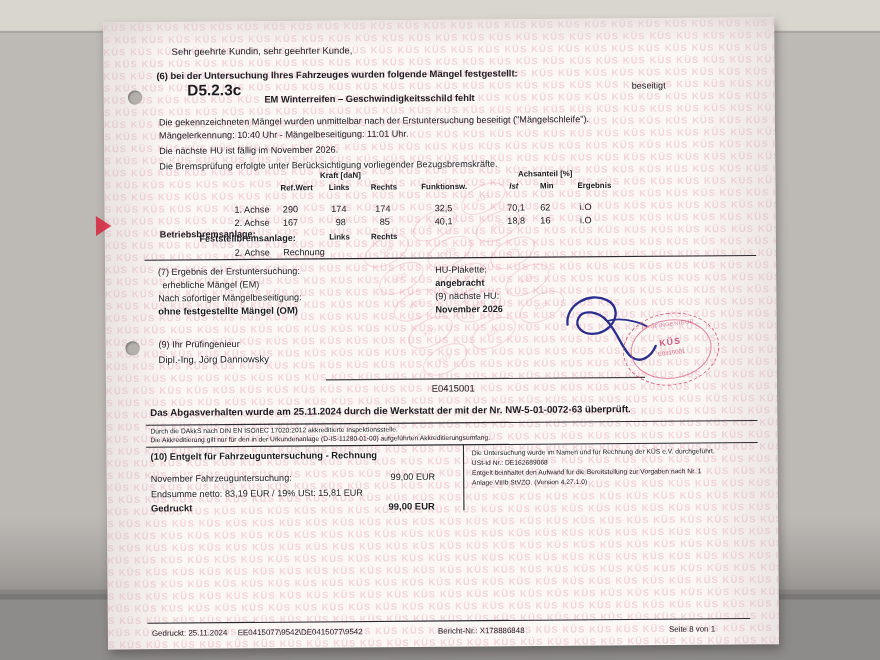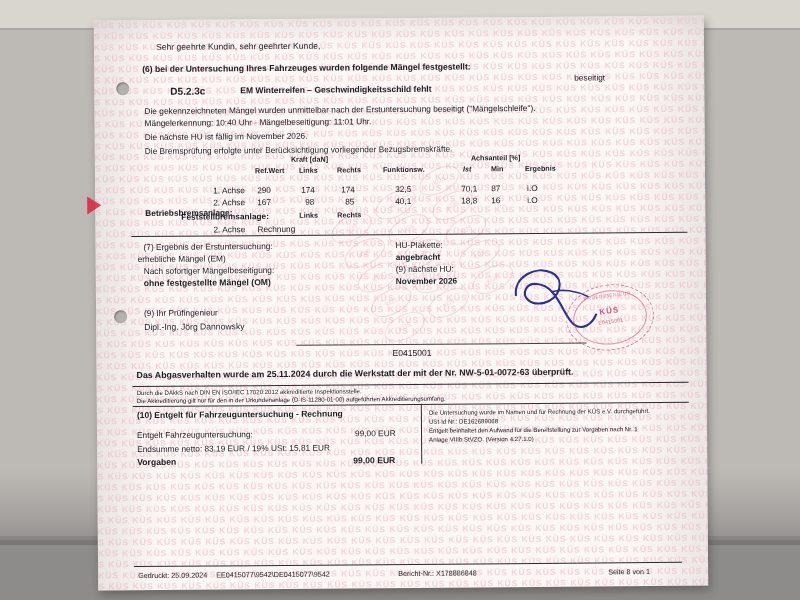--- a/index.html
+++ b/index.html
@@ -168,21 +168,21 @@
     <div class="hole" id="hole2"></div>
     <div class="red-tab"></div>
 
     <div class="doc">
 
       <div class="t" style="left:62px;top:22px;font-size:8.6px;">Sehr geehrte Kundin, sehr geehrter Kunde,</div>
 
       <div class="t b" style="left:48px;top:44px;font-size:8.6px;">(6) bei der Untersuchung Ihres Fahrzeuges wurden folgende Mängel festgestellt:</div>
       <div class="t" style="left:480px;top:56px;">beseitigt</div>
 
-      <div class="t b" style="left:76px;top:66px;font-size:10px;text-align:right;">D5.2.3c</div>
+      <div class="t b" style="left:76px;top:54px;font-size:14px;text-align:right;">D5.2.3c</div>
       <div class="t b" style="left:146px;top:66px;font-size:8.5px;">EM  Winterreifen – Geschwindigkeitsschild fehlt</div>
 
       <div class="t" style="left:50px;top:86px;">Die gekennzeichneten Mängel wurden unmittelbar nach der Erstuntersuchung beseitigt ("Mängelschleife").</div>
       <div class="t" style="left:50px;top:98px;">Mängelerkennung: 10:40 Uhr - Mängelbeseitigung: 11:01 Uhr.</div>
       <div class="t" style="left:50px;top:112px;">Die nächste HU ist fällig im November 2026.</div>
       <div class="t" style="left:50px;top:126px;">Die Bremsprüfung erfolgte unter Berücksichtigung vorliegender Bezugsbremskräfte.</div>
 
       <div class="t b sm" style="left:196px;top:136px;">Kraft [daN]</div>
       <div class="t b sm" style="left:376px;top:136px;">Achsanteil [%]</div>
 
@@ -196,21 +196,21 @@
 
       <div class="t b" style="left:50px;top:156px;margin-top:32px;">Betriebsbremsanlage:</div>
 
       <div>
         <div class="t" style="left:118px;top:166px;">1. Achse</div>
         <div class="t" style="left:162px;top:166px;">290</div>
         <div class="t" style="left:206px;top:166px;">174</div>
         <div class="t" style="left:246px;top:166px;">174</div>
         <div class="t" style="left:300px;top:166px;">32,5</div>
         <div class="t" style="left:366px;top:166px;">70,1</div>
-        <div class="t" style="left:396px;top:166px;">87</div>
+        <div class="t" style="left:396px;top:166px;">62</div>
         <div class="t" style="left:432px;top:166px;">i.O</div>
       </div>
 
       <div>
         <div class="t" style="left:118px;top:178px;">2. Achse</div>
         <div class="t" style="left:162px;top:178px;">167</div>
         <div class="t" style="left:210px;top:178px;">98</div>
         <div class="t" style="left:250px;top:178px;">85</div>
         <div class="t" style="left:300px;top:178px;">40,1</div>
         <div class="t" style="left:366px;top:178px;">18,8</div>
@@ -220,21 +220,21 @@
 
       <div class="t b" style="left:50px;top:192px;padding-left:36px;">Feststellbremsanlage:</div>
       <div class="t b sm" style="left:204px;top:192px;">Links</div>
       <div class="t b sm" style="left:242px;top:192px;">Rechts</div>
       <div class="t" style="left:118px;top:205px;">2. Achse</div>
       <div class="t" style="left:162px;top:205px;">Rechnung</div>
 
       <div class="line" style="left:36px;top:216px;width:556px;"></div>
 
       <div class="t" style="left:48px;top:222px;">(7) Ergebnis der Erstuntersuchung:</div>
-      <div class="t" style="left:42px;top:234px;">erhebliche Mängel (EM)</div>
+      <div class="t" style="left:52px;top:234px;">erhebliche Mängel (EM)</div>
       <div class="t" style="left:48px;top:246px;">Nach sofortiger Mängelbeseitigung:</div>
       <div class="t b" style="left:48px;top:258px;font-size:8.6px;">ohne festgestellte Mängel (OM)</div>
 
       <div class="t" style="left:300px;top:222px;">HU-Plakette:</div>
       <div class="t b" style="left:300px;top:234px;">angebracht</div>
       <div class="t" style="left:300px;top:246px;">(9) nächste HU:</div>
       <div class="t b" style="left:300px;top:258px;">November 2026</div>
 
       <div class="t" style="left:48px;top:288px;">(9) Ihr Prüfingenieur</div>
       <div class="t" style="left:48px;top:302px;font-size:8.6px;">Dipl.-Ing. Jörg Dannowsky</div>
@@ -262,32 +262,32 @@
 
       <div class="line" style="left:36px;top:366px;width:556px;"></div>
 
       <div class="t xs" style="left:40px;top:369px;">Durch die DAkkS nach DIN EN ISO/IEC 17020:2012 akkreditierte Inspektionsstelle.</div>
       <div class="t xs" style="left:40px;top:377px;">Die Akkreditierung gilt nur für den in der Urkundenanlage (D-IS-11280-01-00) aufgeführten Akkreditierungsumfang.</div>
 
       <div class="line" style="left:36px;top:386px;width:556px;"></div>
       <div class="line" style="left:324px;top:386px;width:1px;height:60px;"></div>
 
       <div class="t b" style="left:40px;top:390px;font-size:8.5px;">(10) Entgelt für Fahrzeuguntersuchung - Rechnung</div>
-      <div class="t" style="left:40px;top:410px;">Entgelt Fahrzeuguntersuchung:</div>
+      <div class="t" style="left:40px;top:410px;">November Fahrzeuguntersuchung:</div>
       <div class="t" style="left:258px;top:410px;">99,00 EUR</div>
       <div class="t" style="left:40px;top:424px;">Endsumme netto: 83,19 EUR / 19% USt: 15,81 EUR</div>
-      <div class="t b" style="left:40px;top:437px;font-size:8.6px;">Vorgaben</div>
+      <div class="t b" style="left:40px;top:437px;font-size:8.6px;">Gedruckt</div>
       <div class="t b" style="left:256px;top:437px;font-size:8.6px;">99,00 EUR</div>
 
       <div class="t xs" style="left:332px;top:391px;">Die Untersuchung wurde im Namen und für Rechnung der KÜS e.V. durchgeführt.</div>
       <div class="t xs" style="left:332px;top:400px;">USt-Id Nr.: DE162689068</div>
       <div class="t xs" style="left:332px;top:409px;">Entgelt beinhaltet den Aufwand für die Bereitstellung zur Vorgaben nach Nr. 1</div>
       <div class="t xs" style="left:332px;top:418px;">Anlage VIIIb StVZO. (Version 4.27.1.0)</div>
 
       <div class="footrule" style="top:546px;"></div>
-      <div class="t sm" style="left:40px;top:551px;">Gedruckt:  25.09.2024</div>
+      <div class="t sm" style="left:40px;top:551px;">Gedruckt:  25.11.2024</div>
       <div class="t sm" style="left:118px;top:551px;">EE0415077\9542\DE0415077\9542</div>
       <div class="t sm" style="left:300px;top:551px;">Bericht-Nr.: X178886848</div>
       <div class="t sm" style="left:510px;top:551px;">Seite 8 von 1</div>
 
     </div>
   </div>
 </div>
 
 </body></html>

